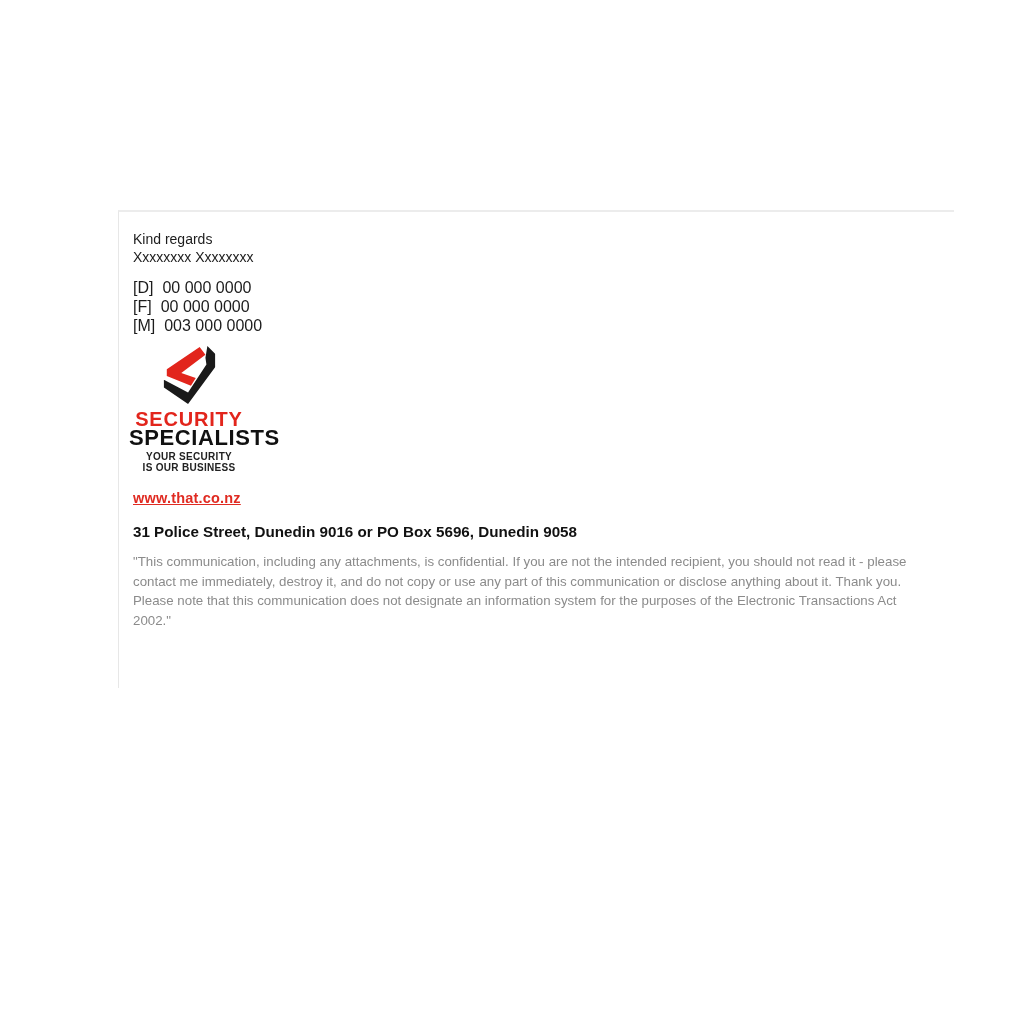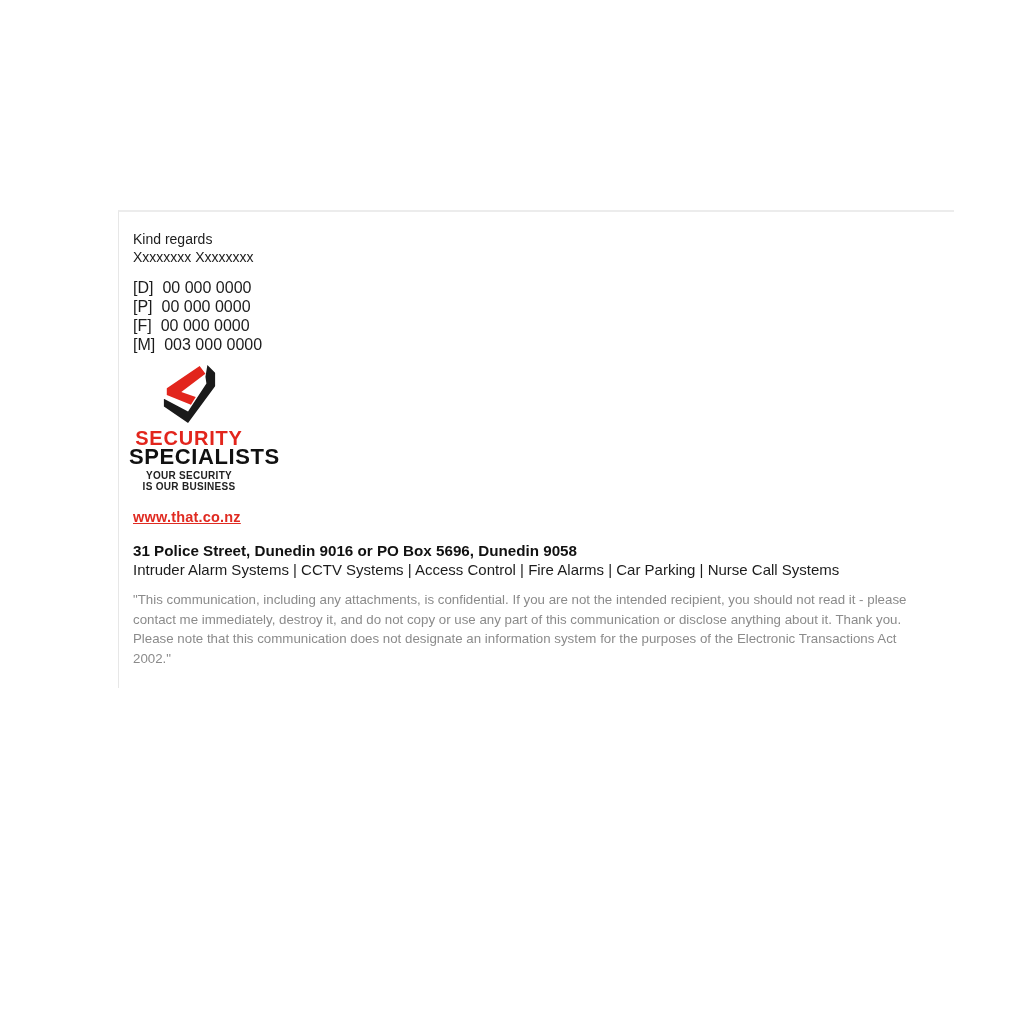--- a/index.html
+++ b/index.html
@@ -119,23 +119,20 @@
     <div class="greeting-block">
       <div>Kind regards</div>
       <div>Xxxxxxxx Xxxxxxxx</div>
     </div>
 
     <div class="phone-block">
       <div class="phone-row">
         <span class="plabel">[D]</span><span class="pnum">00 000 0000</span>
       </div>
       <div class="phone-row">
-        <span class="plabel">[P]</span><span class="pnum">00 000 0000</span>
-      </div>
-      <div class="phone-row">
         <span class="plabel">[F]</span><span class="pnum">00 000 0000</span>
       </div>
       <div class="phone-row">
         <span class="plabel">[M]</span><span class="pnum">003 000 0000</span>
       </div>
     </div>
 
     <div class="logo-block">
       <div class="logo-icon-wrap">
         <svg width="57" height="62" viewBox="0 0 59 64" xmlns="http://www.w3.org/2000/svg">
@@ -147,18 +144,17 @@
       <div class="logo-line2">SPECIALISTS</div>
       <div class="logo-tagline">
         <div>YOUR SECURITY</div>
         <div>IS OUR BUSINESS</div>
       </div>
     </div>
 
     <a class="website-link">www.that.co.nz</a>
 
     <div class="address-line">31 Police Street, Dunedin 9016 or PO Box 5696, Dunedin 9058</div>
-    <div class="services-line">Intruder Alarm Systems | CCTV Systems | Access Control | Fire Alarms | Car Parking | Nurse Call Systems</div>
 
     <div class="disclaimer">"This communication, including any attachments, is confidential. If you are not the intended recipient, you should not read it - please contact me immediately, destroy it, and do not copy or use any part of this communication or disclose anything about it. Thank you. Please note that this communication does not designate an information system for the purposes of the Electronic Transactions Act 2002."</div>
 
   </div>
 </div>
 
 </body></html>

